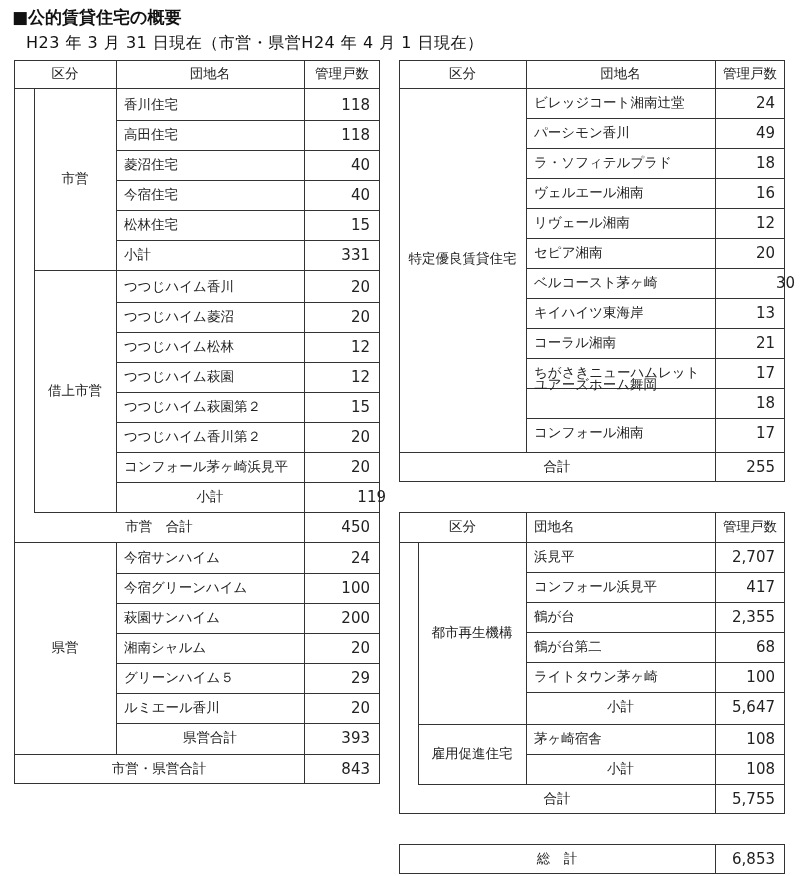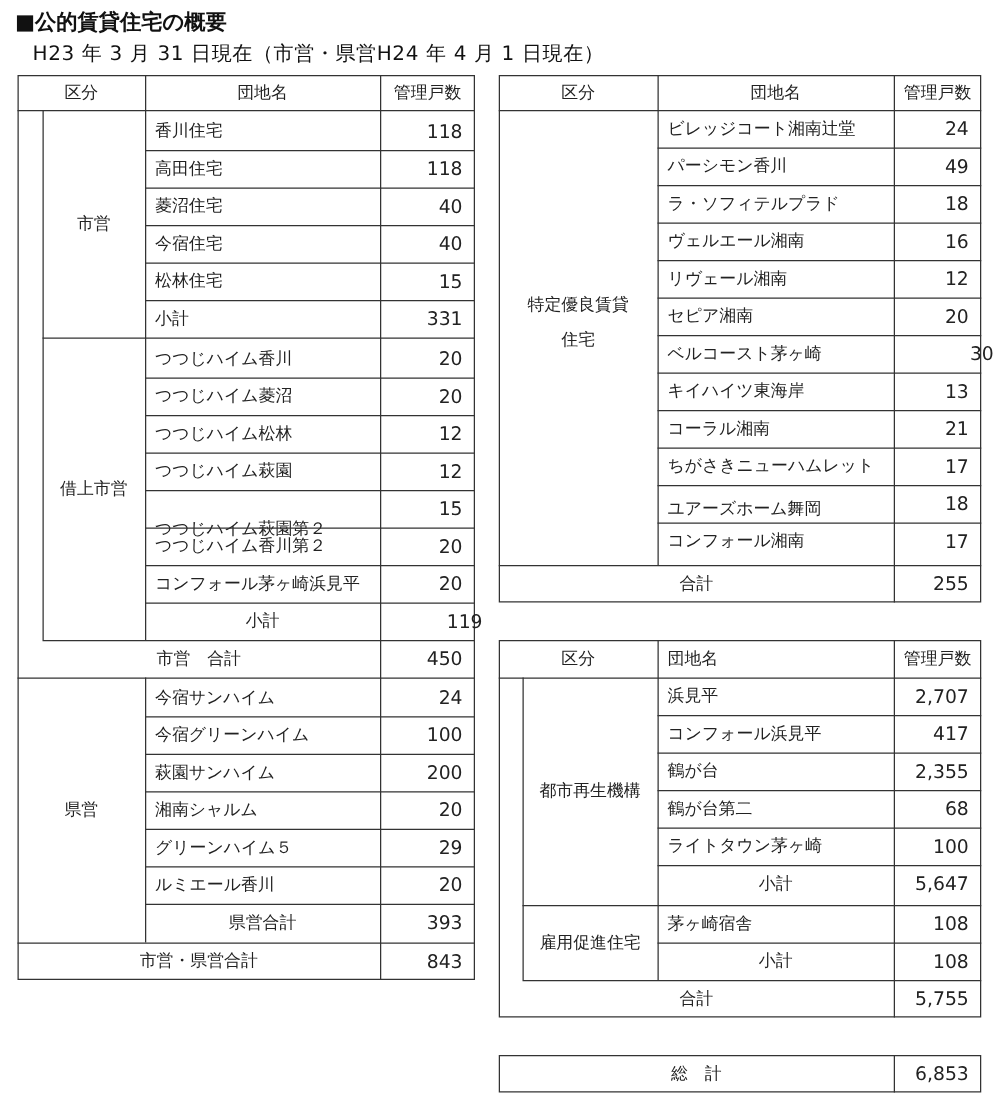--- a/index.html
+++ b/index.html
@@ -6,21 +6,21 @@
   body{width:800px;height:876px;position:relative;font-family:"DejaVu Sans",sans-serif;color:#222;overflow:hidden;}
   .title{position:absolute;left:12px;top:6px;font-size:17px;font-weight:bold;color:#111;}
   .subtitle{position:absolute;left:26px;top:33px;font-size:16px;color:#111;letter-spacing:0.5px;}
   .box{position:absolute;border:1.5px solid #333;box-sizing:border-box;}
   .cell{position:absolute;box-sizing:border-box;font-size:13.5px;display:flex;align-items:center;white-space:nowrap;}
   .hline{position:absolute;height:0;border-top:1.5px solid #333;}
   .vline{position:absolute;width:0;border-left:1.5px solid #333;}
   .c{justify-content:center;}
   .l{padding-left:8px;}
   .r{justify-content:flex-end;padding-right:10px;font-size:15px;}
-  .grp{flex-direction:column;justify-content:center;line-height:28px;}
+  .grp{flex-direction:row;justify-content:center;line-height:28px;}
 </style>
 </head>
 <body>
 
 <div class="title">■公的賃貸住宅の概要</div>
 <div class="subtitle">H23 年 3 月 31 日現在（市営・県営H24 年 4 月 1 日現在）</div>
 
 <div class="box" style="left:14px;top:60px;width:366px;height:724px;"></div>
 
 <div class="cell c" style="left:14px;top:60px;width:102px;height:28px;">区分</div>
@@ -108,21 +108,21 @@
     <div class="hline" style="left: 116px; top: 302px; width: 264px;"></div>
     <div class="cell l" style="left: 116px; top: 302px; width: 188px; height: 30px;">つつじハイム菱沼</div>
     <div class="cell r" style="left: 304px; top: 302px; width: 76px; height: 30px;">20</div>
     <div class="hline" style="left: 116px; top: 332px; width: 264px;"></div>
     <div class="cell l" style="left: 116px; top: 332px; width: 188px; height: 30px;">つつじハイム松林</div>
     <div class="cell r" style="left: 304px; top: 332px; width: 76px; height: 30px;">12</div>
     <div class="hline" style="left: 116px; top: 362px; width: 264px;"></div>
     <div class="cell l" style="left: 116px; top: 362px; width: 188px; height: 30px;">つつじハイム萩園</div>
     <div class="cell r" style="left: 304px; top: 362px; width: 76px; height: 30px;">12</div>
     <div class="hline" style="left: 116px; top: 392px; width: 264px;"></div>
-    <div class="cell l" style="left: 116px; top: 392px; width: 188px; height: 30px; margin-top: 16px;">つつじハイム萩園第２</div>
+    <div class="cell l" style="left: 116px; top: 392px; width: 188px; height: 30px;">つつじハイム萩園第２</div>
     <div class="cell r" style="left: 304px; top: 392px; width: 76px; height: 30px;">15</div>
     <div class="hline" style="left: 116px; top: 422px; width: 264px;"></div>
     <div class="cell l" style="left: 116px; top: 422px; width: 188px; height: 30px;">つつじハイム香川第２</div>
     <div class="cell r" style="left: 304px; top: 422px; width: 76px; height: 30px;">20</div>
     <div class="hline" style="left: 116px; top: 452px; width: 264px;"></div>
     <div class="cell l" style="left: 116px; top: 452px; width: 188px; height: 30px;">コンフォール茅ヶ崎浜見平</div>
     <div class="cell r" style="left: 304px; top: 452px; width: 76px; height: 30px;">20</div>
     <div class="hline" style="left: 116px; top: 482px; width: 264px;"></div>
     <div class="cell c" style="left: 116px; top: 482px; width: 188px; height: 30px;">小計</div>
     <div class="cell r" style="left: 304px; top: 482px; width: 92px; height: 30px;">119</div>
@@ -169,21 +169,21 @@
     <div class="hline" style="left: 526px; top: 298px; width: 259px;"></div>
     <div class="cell l" style="left: 526px; top: 298px; width: 189px; height: 30px;">キイハイツ東海岸</div>
     <div class="cell r" style="left: 715px; top: 298px; width: 70px; height: 30px;">13</div>
     <div class="hline" style="left: 526px; top: 328px; width: 259px;"></div>
     <div class="cell l" style="left: 526px; top: 328px; width: 189px; height: 30px;">コーラル湘南</div>
     <div class="cell r" style="left: 715px; top: 328px; width: 70px; height: 30px;">21</div>
     <div class="hline" style="left: 526px; top: 358px; width: 259px;"></div>
     <div class="cell l" style="left: 526px; top: 358px; width: 189px; height: 30px;">ちがさきニューハムレット</div>
     <div class="cell r" style="left: 715px; top: 358px; width: 70px; height: 30px;">17</div>
     <div class="hline" style="left: 526px; top: 388px; width: 259px;"></div>
-    <div class="cell l" style="left: 526px; top: 392px; width: 189px; height: 30px; text-align: right;">ユアーズホーム舞岡</div>
+    <div class="cell l" style="left: 526px; top: 370px; width: 189px; height: 30px; text-align: right;">ユアーズホーム舞岡</div>
     <div class="cell r" style="left: 715px; top: 388px; width: 70px; height: 30px;">18</div>
     <div class="hline" style="left: 526px; top: 418px; width: 259px;"></div>
     <div class="cell l" style="left: 526px; top: 418px; width: 189px; height: 30px;">コンフォール湘南</div>
     <div class="cell r" style="left: 715px; top: 418px; width: 70px; height: 30px;">17</div>
     <div class="cell l" style="left: 526px; top: 542px; width: 189px; height: 30px;">浜見平</div>
     <div class="cell r" style="left: 715px; top: 542px; width: 70px; height: 30px;">2,707</div>
     <div class="hline" style="left: 526px; top: 572px; width: 259px;"></div>
     <div class="cell l" style="left: 526px; top: 572px; width: 189px; height: 30px; font-family: Liberation Mono, monospace;">コンフォール浜見平</div>
     <div class="cell r" style="left: 715px; top: 572px; width: 70px; height: 30px;">417</div>
     <div class="hline" style="left: 526px; top: 602px; width: 259px;"></div>

